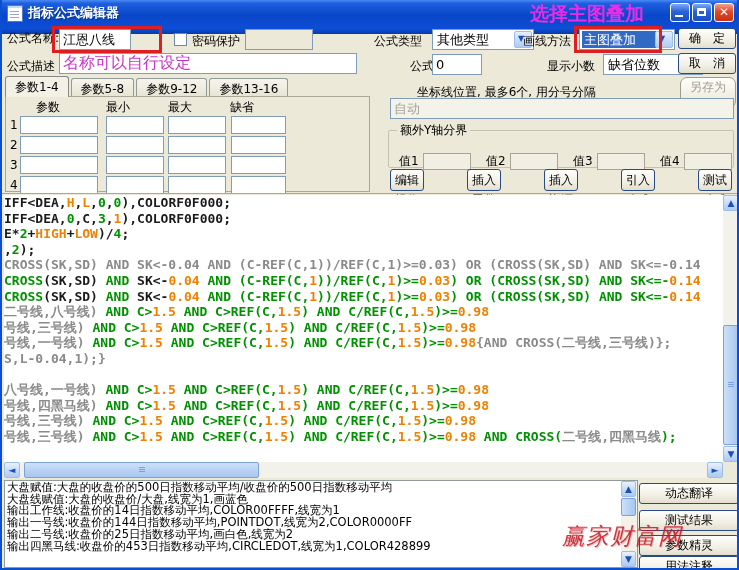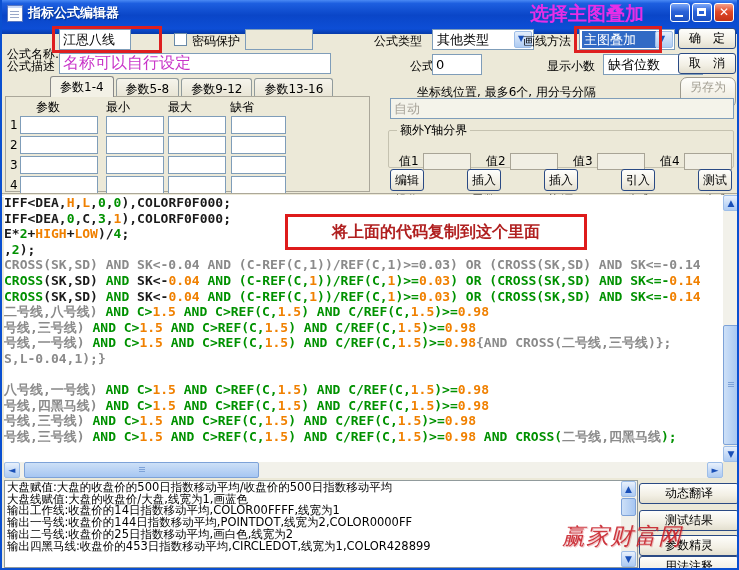--- a/index.html
+++ b/index.html
@@ -31,21 +31,21 @@
   .btn.disabled{color:#a39f93;border-color:#9d9a8e;}
   .combo{position:absolute;background:#fff;border:1px solid #7F9DB9;box-sizing:border-box;height:21px;}
   .combo .sel{position:absolute;left:2px;top:1px;right:18px;bottom:1px;font-size:13px;line-height:17px;padding:0 2px;white-space:nowrap;overflow:hidden;}
   .combo .sel.hl{background:#316AC5;color:#fff;}
   .combo .arrow{position:absolute;right:1px;top:1px;bottom:1px;width:16px;border:1px solid #9ebee8;border-radius:2px;
         background:linear-gradient(180deg,#e4eefc,#aecbf2);}
   .combo .arrow:before{content:"▼";position:absolute;left:3px;top:2px;font-size:8px;color:#1a50b8;}
   .redbox{position:absolute;border:3px solid #de1f1f;box-sizing:border-box;pointer-events:none;}
   .checkbox{position:absolute;width:13px;height:13px;background:#fff;border:1px solid #6a8aa8;box-sizing:border-box;}
   
-  #tab-bar{position:absolute;left:3px;top:76px;height:21px;display:flex;margin-left:45px;}
+  #tab-bar{position:absolute;left:3px;top:76px;height:21px;display:flex;}
   .tab{border:1px solid #919B9C;border-bottom:none;border-radius:3px 3px 0 0;background:linear-gradient(180deg,#f6f4ec,#e8e4d4);
        padding:2px 9px 0 9px;margin-right:2px;font-size:12px;height:19px;box-sizing:border-box;}
   .tab.active{background:#f3f1e6;height:21px;margin-top:0;border-color:#888;position:relative;z-index:2;}
   .tab:not(.active){margin-top:2px;height:19px;}
   
   #param-panel{position:absolute;left:3px;top:96px;width:365px;height:96px;border:1px solid #aaa79a;background:#ECE9D8;box-sizing:border-box;}
   #param-headers{position:absolute;left:0px;top:2px;display:flex;}
   #param-headers span{display:inline-block;}
   .ph0{width:92px;padding-left:30px;box-sizing:border-box;}
   .ph1{width:62px;padding-left:8px;box-sizing:border-box;}
@@ -108,41 +108,41 @@
 
   <div id="titlebar">
     <div id="title-icon"></div>
     <div id="title-text">指标公式编辑器</div>
     <div id="title-annotation">选择主图叠加</div>
     <div class="winbtn" id="btn-min"></div>
     <div class="winbtn" id="btn-max"></div>
     <div class="winbtn" id="btn-close"></div>
   </div>
 
-  <div class="lbl" style="left:5px;top:46px;">公式名称:</div>
+  <div class="lbl" style="left:5px;top:30px;">公式名称:</div>
   <input class="tbox" style="left: 57px; top: 29px; width: 72px; height: 21px;" value="江恩八线">
   <div class="redbox" style="left:50px;top:26px;width:110px;height:27px;"></div>
   <div class="checkbox" style="left:172px;top:33px;"></div>
   <div class="lbl" style="left:190px;top:33px;">密码保护</div>
   <input class="tbox" style="left: 243px; top: 29px; width: 68px; height: 21px; background: rgb(236, 233, 216);" disabled="">
   <div class="lbl" style="left:372px;top:33px;">公式类型</div>
   <div class="combo" style="left:430px;top:29px;width:102px;">
     <span class="sel">其他类型</span>
     <span class="arrow"></span>
   </div>
   <div class="lbl" style="left:521px;top:33px;">画线方法</div>
   <div class="combo" style="left:577px;top:29px;width:96px;">
     <span class="sel hl">主图叠加</span>
     <span class="arrow"></span>
   </div>
   <div class="redbox" style="left:572px;top:26px;width:88px;height:27px;"></div>
   <div class="btn" style="left:676px;top:28px;width:58px;height:21px;">确　定</div>
 
   <div class="lbl" style="left:5px;top:58px;">公式描述</div>
-  <div class="tbox magenta" style="left:57px;top:53px;width:272px;height:21px;font-size:16px;line-height:17px;padding-top:0;">名称可以自行设定</div>
+  <div class="tbox magenta" style="left:57px;top:53px;width:298px;height:21px;font-size:16px;line-height:17px;padding-top:0;">名称可以自行设定</div>
   <div class="lbl" style="left:372px;top:58px;margin-left:36px;">公式版本</div>
   <input class="tbox" style="left: 430px; top: 54px; width: 50px; height: 21px;" value="0">
   <div class="lbl" style="left:545px;top:58px;">显示小数</div>
   <div class="combo" style="left:601px;top:54px;width:100px;">
     <span class="sel">缺省位数</span>
     <span class="arrow"></span>
   </div>
   <div class="btn" style="left:676px;top:53px;width:58px;height:21px;">取　消</div>
 
   <div id="tab-bar">
@@ -236,21 +236,20 @@
         <div class="cl"><span class="c-y">号线,三号线)</span><span class="c-g"> AND C&gt;</span><span class="c-o">1.5</span><span class="c-g"> AND C&gt;REF(C,</span><span class="c-o">1.5</span><span class="c-g">) AND C/REF(C,</span><span class="c-o">1.5</span><span class="c-g">)&gt;=</span><span class="c-o">0.98</span></div>
         <div class="cl"><span class="c-y">号线,一号线)</span><span class="c-g"> AND C&gt;</span><span class="c-o">1.5</span><span class="c-g"> AND C&gt;REF(C,</span><span class="c-o">1.5</span><span class="c-g">) AND C/REF(C,</span><span class="c-o">1.5</span><span class="c-g">)&gt;=</span><span class="c-o">0.98</span><span class="c-y">{AND CROSS(二号线,三号线)};</span></div>
         <div class="cl"><span class="c-y">S,L-0.04,1);}</span></div>
         <div class="cl">&nbsp;</div>
         <div class="cl"><span class="c-y">八号线,一号线)</span><span class="c-g"> AND C&gt;</span><span class="c-o">1.5</span><span class="c-g"> AND C&gt;REF(C,</span><span class="c-o">1.5</span><span class="c-g">) AND C/REF(C,</span><span class="c-o">1.5</span><span class="c-g">)&gt;=</span><span class="c-o">0.98</span></div>
         <div class="cl"><span class="c-y">号线,四黑马线)</span><span class="c-g"> AND C&gt;</span><span class="c-o">1.5</span><span class="c-g"> AND C&gt;REF(C,</span><span class="c-o">1.5</span><span class="c-g">) AND C/REF(C,</span><span class="c-o">1.5</span><span class="c-g">)&gt;=</span><span class="c-o">0.98</span></div>
         <div class="cl"><span class="c-y">号线,三号线)</span><span class="c-g"> AND C&gt;</span><span class="c-o">1.5</span><span class="c-g"> AND C&gt;REF(C,</span><span class="c-o">1.5</span><span class="c-g">) AND C/REF(C,</span><span class="c-o">1.5</span><span class="c-g">)&gt;=</span><span class="c-o">0.98</span></div>
         <div class="cl"><span class="c-y">号线,三号线)</span><span class="c-g"> AND C&gt;</span><span class="c-o">1.5</span><span class="c-g"> AND C&gt;REF(C,</span><span class="c-o">1.5</span><span class="c-g">) AND C/REF(C,</span><span class="c-o">1.5</span><span class="c-g">)&gt;=</span><span class="c-o">0.98</span><span class="c-g"> AND CROSS(</span><span class="c-y">二号线,四黑马线</span><span class="c-g">);</span></div>
       </div>
   </div>
-  <div id="code-annotation">将上面的代码复制到这个里面</div>
 
   <div id="vscroll">
     <div class="sb-arrow" style="left:0;top:0;">▲</div>
     <div class="sb-thumb grip" style="left:0;top:130px;width:16px;height:120px;"></div>
     <div class="sb-arrow" style="left:0;bottom:0;">▼</div>
   </div>
 
   <div id="hscroll">
     <div class="sb-arrow" style="left:0;top:0;">◄</div>
     <div class="sb-thumb h grip" style="left:20px;top:0;width:235px;height:16px;"></div>

